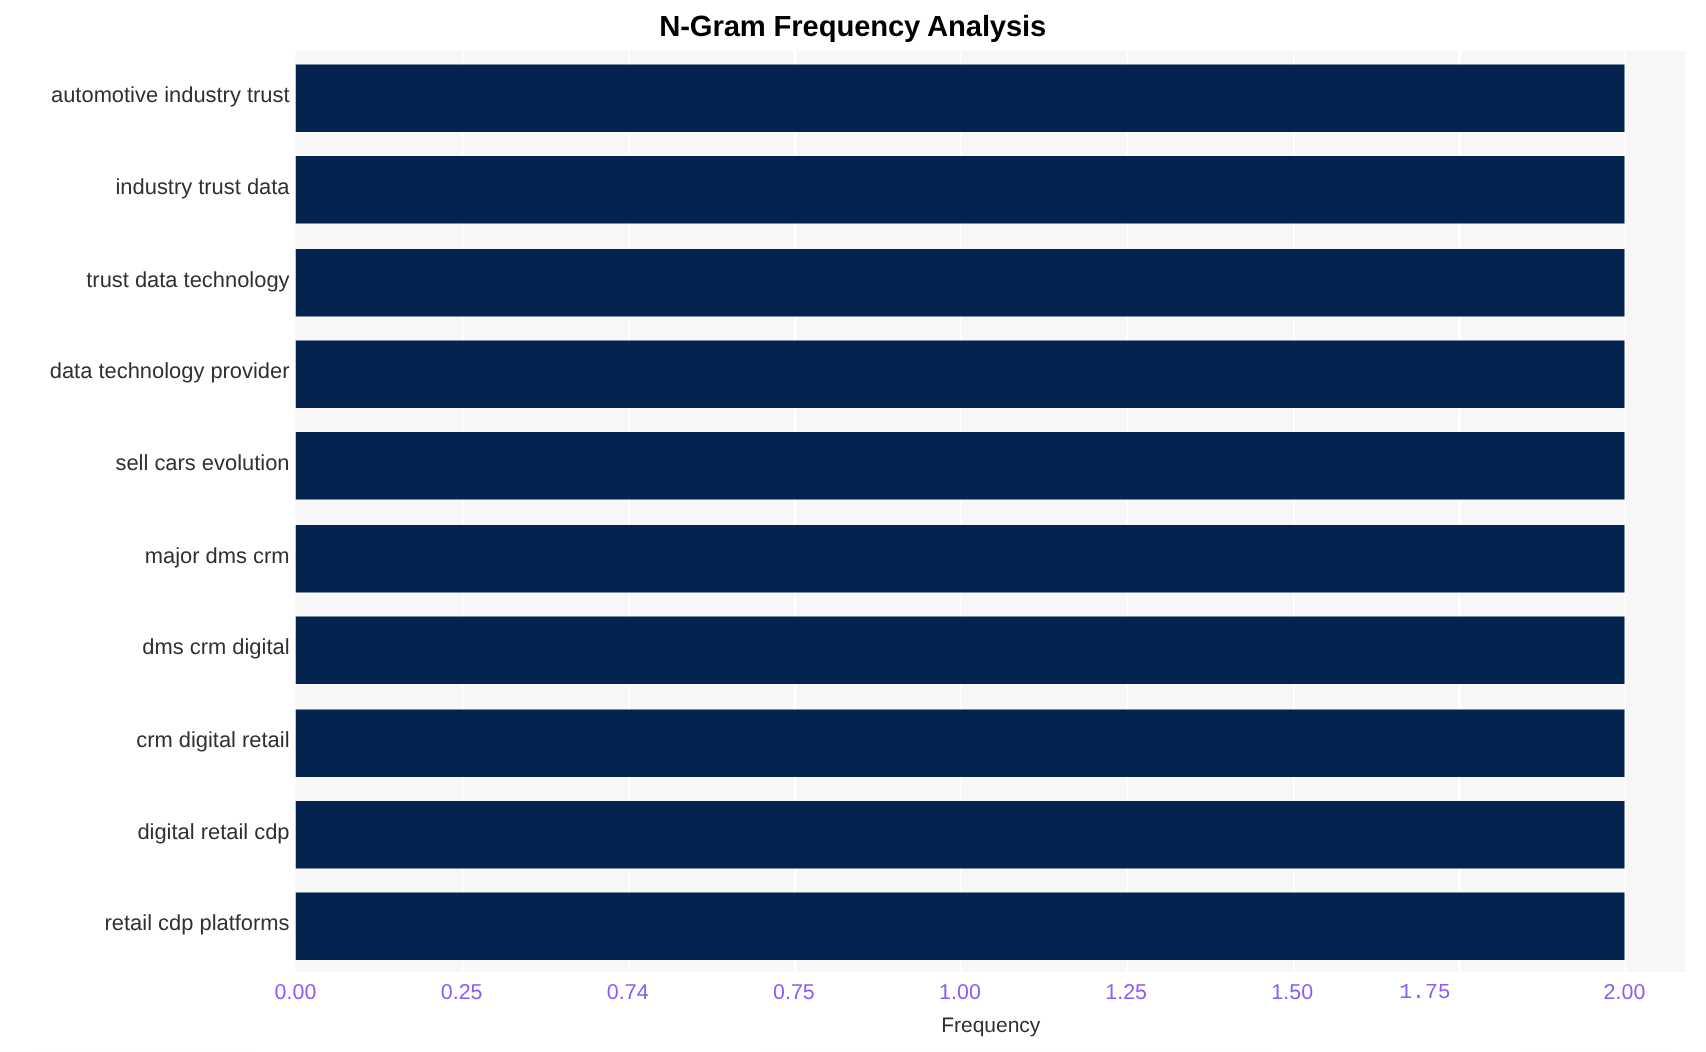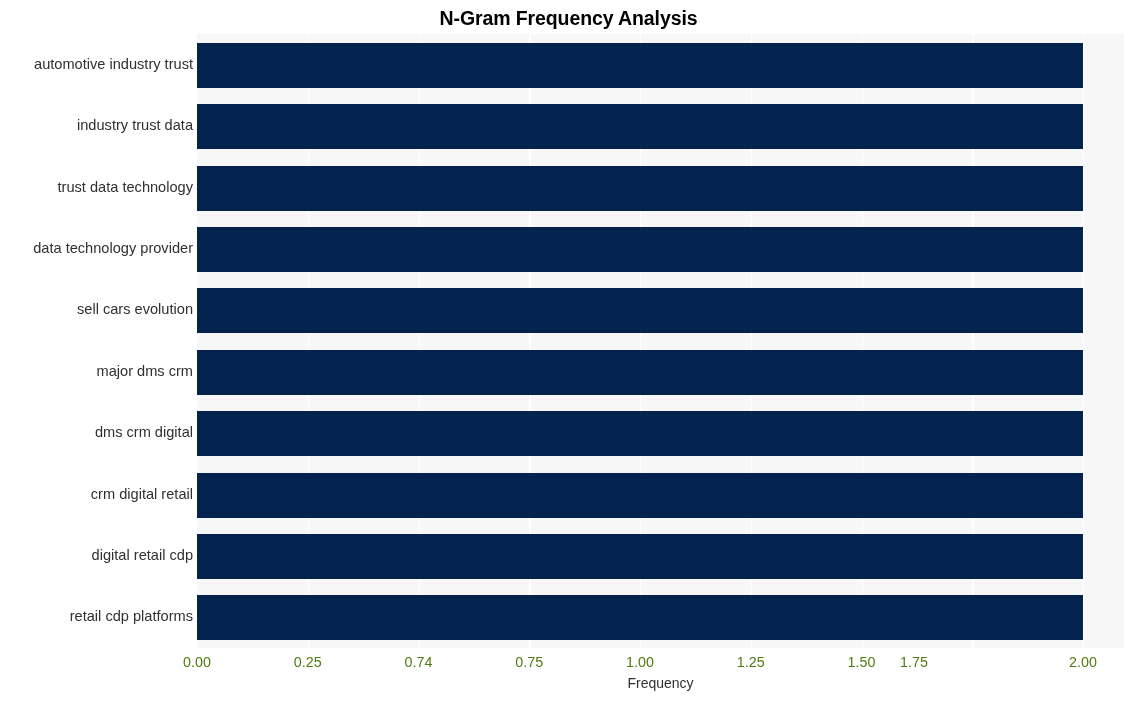--- a/index.html
+++ b/index.html
@@ -93,21 +93,21 @@
     width: 1137px;
     height: 30px;
   }
   .xtick-label {
     position: absolute;
     top: 5px;
     width: 80px;
     margin-left: -40px;
     text-align: center;
     font-size: 14.3px;
-    color: #4d7c0f;
+    color: #8b5cf6;
     line-height: 18px;
     white-space: nowrap;
   }
 
   #x-axis-title {
     position: absolute;
     left: 197px;
     top: 674px;
     width: 927px;
     text-align: center;
@@ -163,19 +163,19 @@
   </div>
 
   <div id="x-axis">
       <div class="xtick-label" style="left: 197px;">0.00</div>
       <div class="xtick-label" style="left: 307.75px;">0.25</div>
       <div class="xtick-label" style="left: 418.5px;">0.74</div>
       <div class="xtick-label" style="left: 529.25px;">0.75</div>
       <div class="xtick-label" style="left: 640px;">1.00</div>
       <div class="xtick-label" style="left: 750.75px;">1.25</div>
       <div class="xtick-label" style="left: 861.5px;">1.50</div>
-      <div class="xtick-label" style="left: 914px;">1.75</div>
+      <div class="xtick-label" style="left: 950px; font-family: Liberation Mono, monospace;">1.75</div>
       <div class="xtick-label" style="left: 1083px;">2.00</div>
     </div>
 
   <div id="x-axis-title">Frequency</div>
 
 </div>
 
 </body></html>

